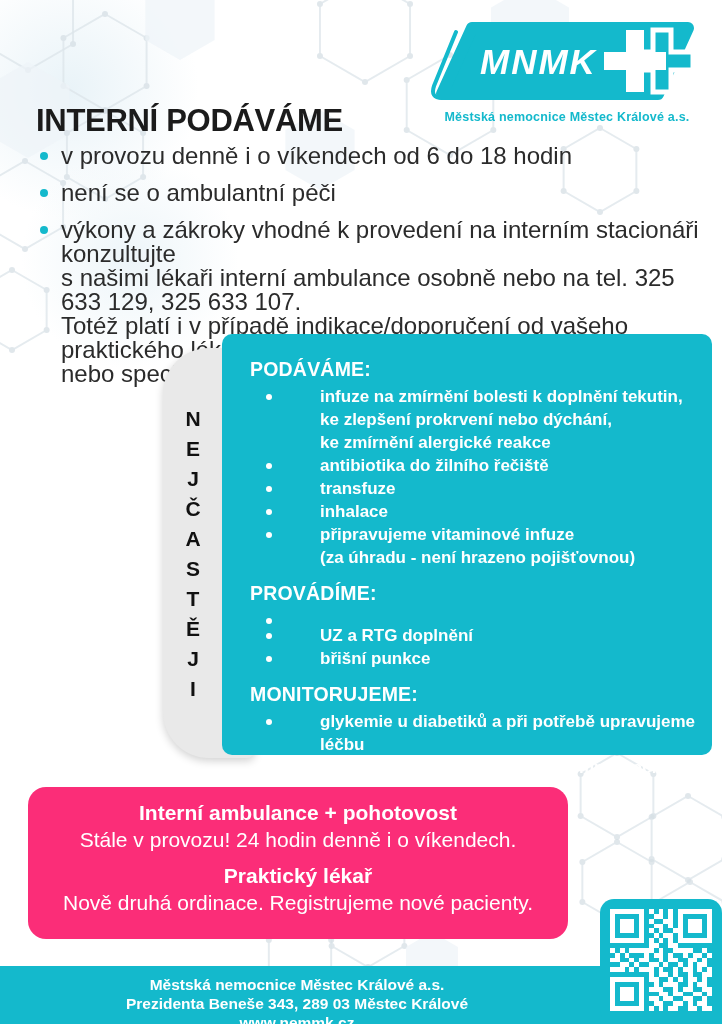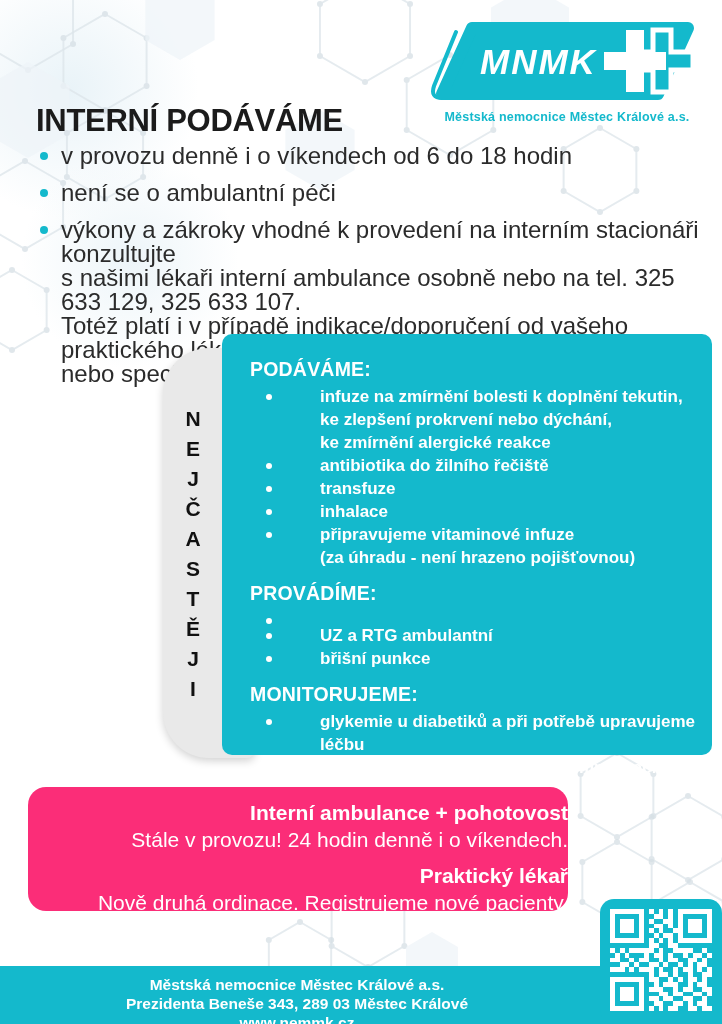--- a/index.html
+++ b/index.html
@@ -34,22 +34,22 @@
   .teal-box{position:absolute;left:222px;top:334px;width:490px;height:421px;background:#14b9cc;
     border-radius:10px;z-index:3;padding:0;box-sizing:border-box;}
   .teal-inner{padding:24px 14px 0 28px;}
   .sec-head{color:#ffffff;font-size:19.5px;font-weight:800;letter-spacing:.2px;margin:0 0 4px 0;}
   .sec-list{list-style:none;margin:0 0 13px 0;padding:0 0 0 16px;}
   .sec-list li{display:flex;gap:39px;}
   .sec-list .dot{flex:0 0 auto;width:6px;height:6px;border-radius:50%;background:#ffffff;margin:9px 9px 0 0;}
   .sec-list .txt{color:#ffffff;font-size:17px;font-weight:700;line-height:23px;white-space:pre-line;}
 
   
-  .pink-box{position:absolute;left:28px;top:787px;width:540px;height:124px;background:#fb2d78;
-    border-radius:18px;z-index:3;text-align:right;color:#fff;box-sizing:border-box;padding-top:12px;}
+  .pink-box{position:absolute;left:28px;top:787px;width:540px;height:152px;background:#fb2d78;
+    border-radius:18px;z-index:3;text-align:center;color:#fff;box-sizing:border-box;padding-top:12px;}
   .pink-box .b{font-size:21px;font-weight:800;line-height:27px;}
   .pink-box .r{font-size:21px;font-weight:400;line-height:27px;margin-bottom:9px;}
 
   
   .footer-bar{position:absolute;left:0;top:966px;width:722px;height:58px;background:#14b9cc;z-index:2;}
   .footer-text{position:absolute;left:0;top:975px;width:594px;text-align:center;z-index:3;}
   .footer-text div{color:#ffffff;font-weight:700;font-size:15.5px;line-height:19px;}
 
   
   .qr-badge{position:absolute;left:600px;top:899px;width:122px;height:125px;background:#14b9cc;
@@ -282,21 +282,21 @@
 (za úhradu - není hrazeno pojišťovnou)</span>
         </li>
         </ul>
       <div class="sec-head">PROVÁDÍME:</div>
       <ul class="sec-list">
           <li>
           <span class="dot"></span>
         </li>
           <li>
           <span class="dot"></span>
-          <span class="txt">UZ a RTG ambulantní</span>
+          <span class="txt">UZ a RTG doplnění</span>
         </li>
           <li>
           <span class="dot"></span>
           <span class="txt">břišní punkce</span>
         </li>
         </ul>
       <div class="sec-head">MONITORUJEME:</div>
       <ul class="sec-list">
           <li>
           <span class="dot"></span>

